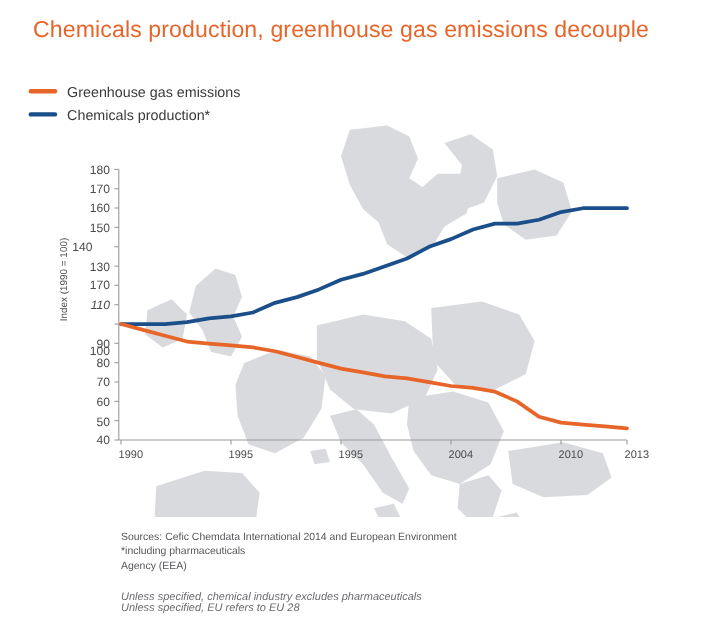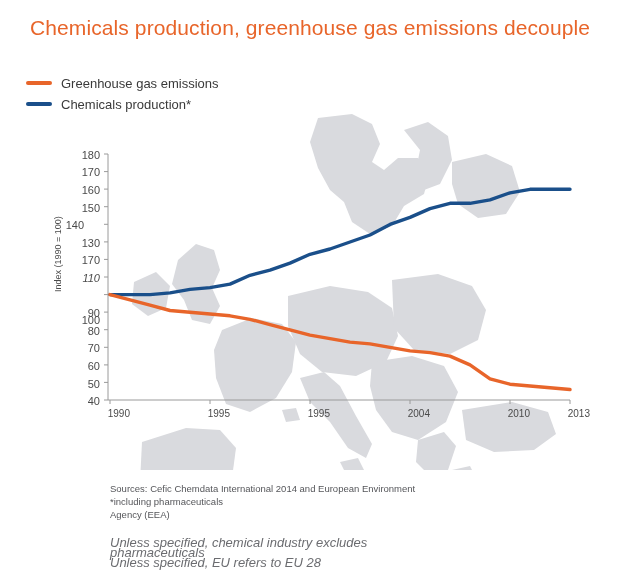--- a/index.html
+++ b/index.html
@@ -93,21 +93,21 @@
     top: 482px;
     font-size: 9.5px;
     color: #55565a;
     line-height: 13px;
     width: 340px;
   }
   .footnote {
     position: absolute;
     left: 110px;
     top: 538px;
-    font-size: 13px;
+    font-size: 10px;
     color: #6b6c70;
     line-height: 10px;
     font-style: italic;
     width: 340px;
   }
 </style>
 </head>
 <body>
 
 <div id="page-title">Chemicals production, greenhouse gas emissions decouple</div>

